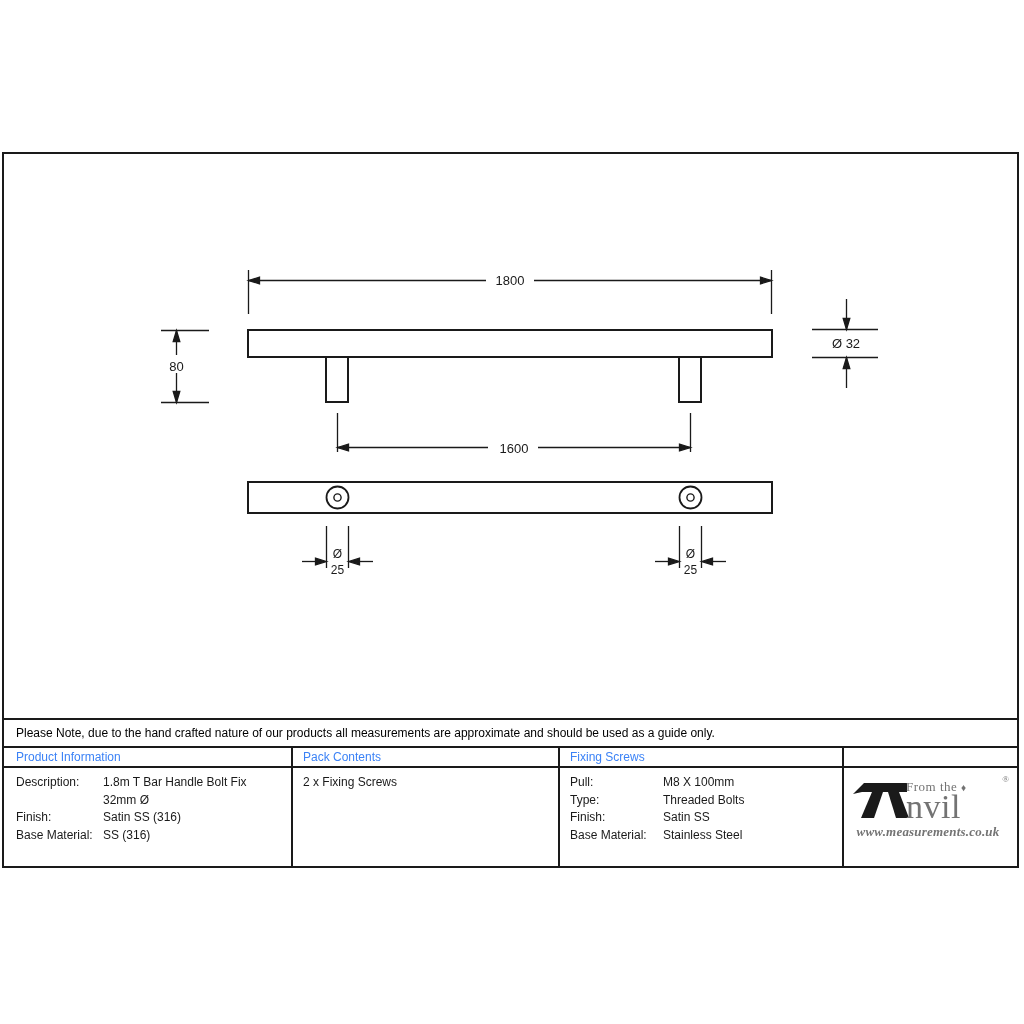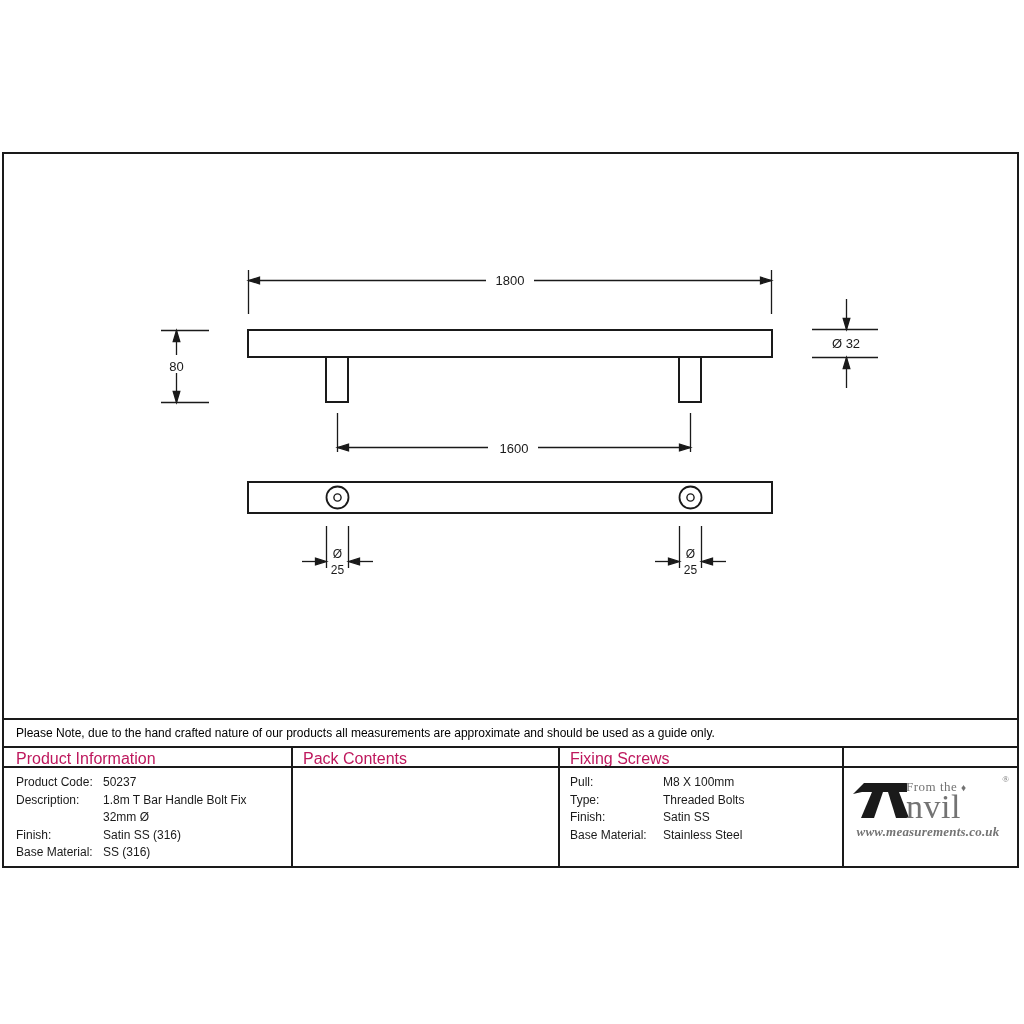--- a/index.html
+++ b/index.html
@@ -19,21 +19,21 @@
   }
   svg .dimtext-sm { font-family: "Liberation Sans", sans-serif; font-size: 12px; fill: #1a1a1a; }
 
   .hline { position: absolute; left: 2px; width: 1017px; height: 2px; background: #1a1a1a; }
   .vline { position: absolute; width: 2px; background: #1a1a1a; }
 
   .note-text {
     position: absolute; left: 16px; top: 723px; width: 990px;
     font-size: 12px; line-height: 20px; color: #000000;
   }
-  .col-header { position: absolute; top: 750px; font-size: 16px; color: #be185d; }
+  .col-header { position: absolute; top: 750px; font-size: 12px; color: #3b82f6; }
   .body-col { position: absolute; top: 774px; font-size: 12px; line-height: 17.5px; }
   .kv-row { display: flex; }
   .kv-label { flex: 0 0 auto; }
   .kv-value { }
   .pi-label { width: 87px; }
   .fs-label { width: 93px; }
 
   .logo {
     position: absolute; left: 853px; top: 779px; width: 158px;
     color: #737373;
@@ -155,42 +155,39 @@
 <div class="col-header" style="left:303px;">Pack Contents</div>
 <div class="col-header" style="left:570px;">Fixing Screws</div>
 <div class="hline" style="top:766px;"></div>
 
 <div class="vline" style="left:291px; top:746px; height:122px;"></div>
 <div class="vline" style="left:558px; top:746px; height:122px;"></div>
 <div class="vline" style="left:842px; top:746px; height:122px;"></div>
 
 <div class="body-col" style="left:16px; width:270px;">
   <div class="kv-row">
-    <span class="kv-label pi-label">Product Code:</span>
-    <span class="kv-value">50237</span>
-  </div>
-  <div class="kv-row">
     <span class="kv-label pi-label">Description:</span>
     <span class="kv-value">1.8m T Bar Handle Bolt Fix</span>
   </div>
   <div class="kv-row">
     <span class="kv-label pi-label"></span>
     <span class="kv-value">32mm Ø</span>
   </div>
   <div class="kv-row">
     <span class="kv-label pi-label">Finish:</span>
     <span class="kv-value">Satin SS (316)</span>
   </div>
   <div class="kv-row">
     <span class="kv-label pi-label">Base Material:</span>
     <span class="kv-value">SS (316)</span>
   </div>
 </div>
 
 <div class="body-col" style="left:303px; width:250px;">
+  <div>2 x Fixing Screws</div>
 </div>
 
 <div class="body-col" style="left:570px; width:265px;">
   <div class="kv-row">
     <span class="kv-label fs-label">Pull:</span>
     <span class="kv-value">M8 X 100mm</span>
   </div>
   <div class="kv-row">
     <span class="kv-label fs-label">Type:</span>
     <span class="kv-value">Threaded Bolts</span>

